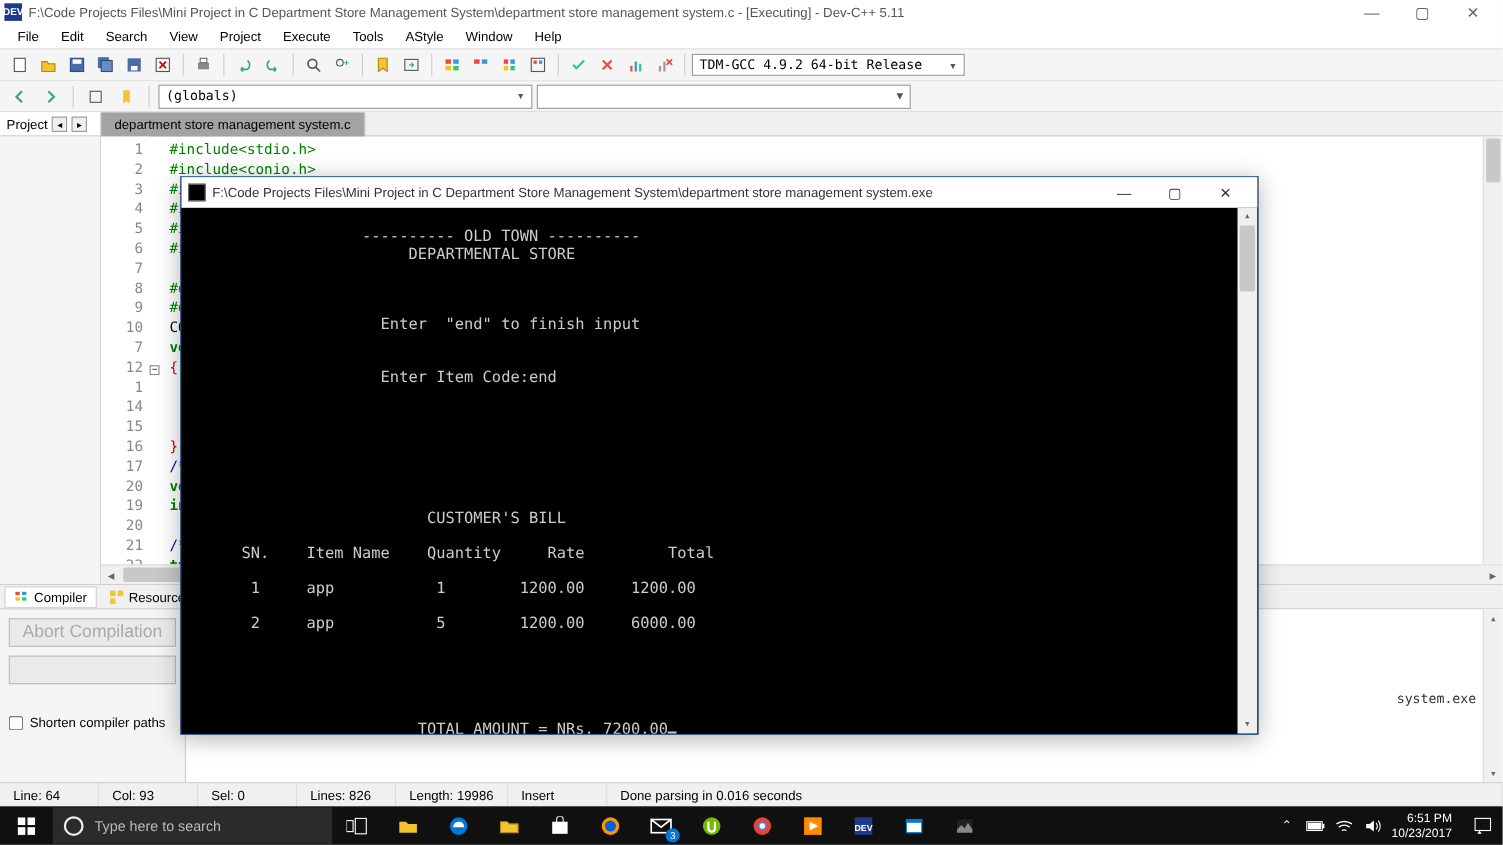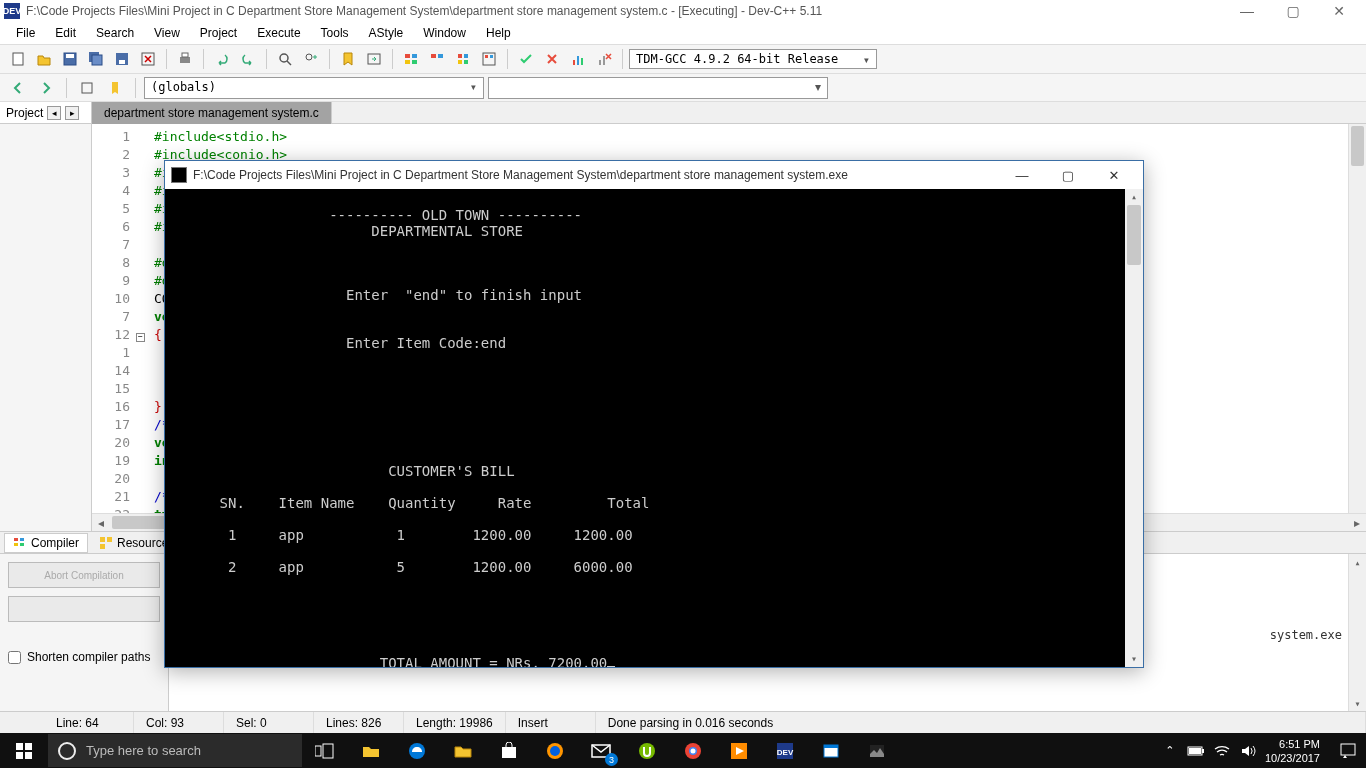--- a/index.html
+++ b/index.html
@@ -52,31 +52,31 @@
 .code-scroll-h .arrow { width: 18px; height: 16px; display: flex; align-items: center; justify-content: center; color: #666; }
 .code-scroll-h .thumb { position: absolute; left: 20px; width: 120px; top: 2px; bottom: 2px; background: #c8c8c8; border-radius: 2px; }
 
 .bottom-panel { height: 180px; border-top: 1px solid #ccc; background: #f5f5f5; display: flex; flex-direction: column; }
 .bottom-tabs { height: 22px; display: flex; align-items: center; padding: 0 4px; gap: 2px; background: #f0f0f0; border-bottom: 1px solid #ccc; }
 .bottom-tab { padding: 2px 8px; display: flex; align-items: center; gap: 4px; font-size: 12px; border: 1px solid transparent; }
 .bottom-tab.active { background: #fff; border-color: #ccc; }
 .bt-icon { width: 14px; height: 14px; display: inline-flex; align-items: center; justify-content: center; }
 .bottom-body { flex: 1; display: flex; }
 .compile-controls { width: 168px; padding: 8px; display: flex; flex-direction: column; gap: 8px; }
-.compile-btn { height: 26px; border: 1px solid #bbb; background: #eaeaea; color: #999; display: flex; align-items: center; justify-content: center; font-size: 10px; }
+.compile-btn { height: 26px; border: 1px solid #bbb; background: #eaeaea; color: #999; display: flex; align-items: center; justify-content: center; font-size: 16px; }
 .compile-btn.disabled { color: #aaa; }
 .compile-chk { display: flex; align-items: center; gap: 6px; font-size: 12px; margin-top: 20px; }
 .compile-chk input { width: 13px; height: 13px; }
 .compile-log { flex: 1; background: #fff; font-family: "Consolas", monospace; font-size: 12px; padding: 6px; border-left: 1px solid #ccc; position: relative; }
 .log-scroll { position: absolute; right: 0; top: 0; bottom: 0; width: 18px; background: #f0f0f0; border-left: 1px solid #ddd; }
 .log-scroll .up, .log-scroll .dn { height: 16px; display: flex; align-items: center; justify-content: center; color: #666; font-size: 10px; }
 .log-scroll .up { position: absolute; top: 0; left: 0; right: 0; }
 .log-scroll .dn { position: absolute; bottom: 0; left: 0; right: 0; }
 
-.statusbar { height: 22px; background: #f0f0f0; border-top: 1px solid #ccc; display: flex; align-items: center; font-size: 12px; padding-left: 44px; }
+.statusbar { height: 22px; background: #f0f0f0; border-top: 1px solid #ccc; display: flex; align-items: center; font-size: 12px; }
 .status-cell { padding: 0 12px; border-right: 1px solid #ddd; height: 100%; display: flex; align-items: center; gap: 4px; }
 .status-cell.wide { min-width: 90px; }
 
 
 .console-window { position: absolute; left: 164px; top: 160px; width: 980px; height: 508px; background: #000; border: 1px solid #3a6ea5; display: flex; flex-direction: column; box-shadow: 0 4px 20px rgba(0,0,0,0.3); z-index: 100; }
 .console-title { height: 28px; background: #fff; display: flex; align-items: center; padding: 0 6px; font-size: 12px; color: #333; }
 .console-title .icon { width: 16px; height: 16px; margin-right: 6px; border: 1px solid #777; background: #000; }
 .console-title .txt { flex: 1; overflow: hidden; text-overflow: ellipsis; white-space: nowrap; }
 .console-title .btns { display: flex; }
 .console-title .cbtn { width: 46px; height: 28px; display: flex; align-items: center; justify-content: center; color: #333; font-size: 13px; }

